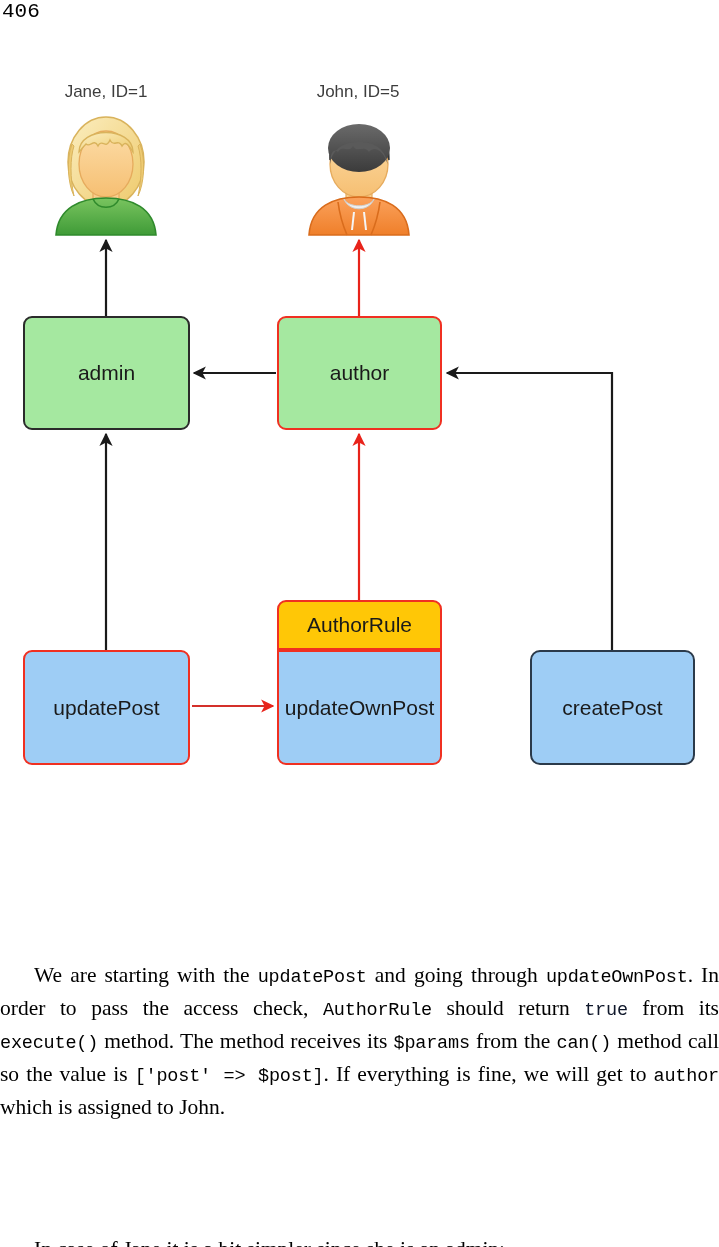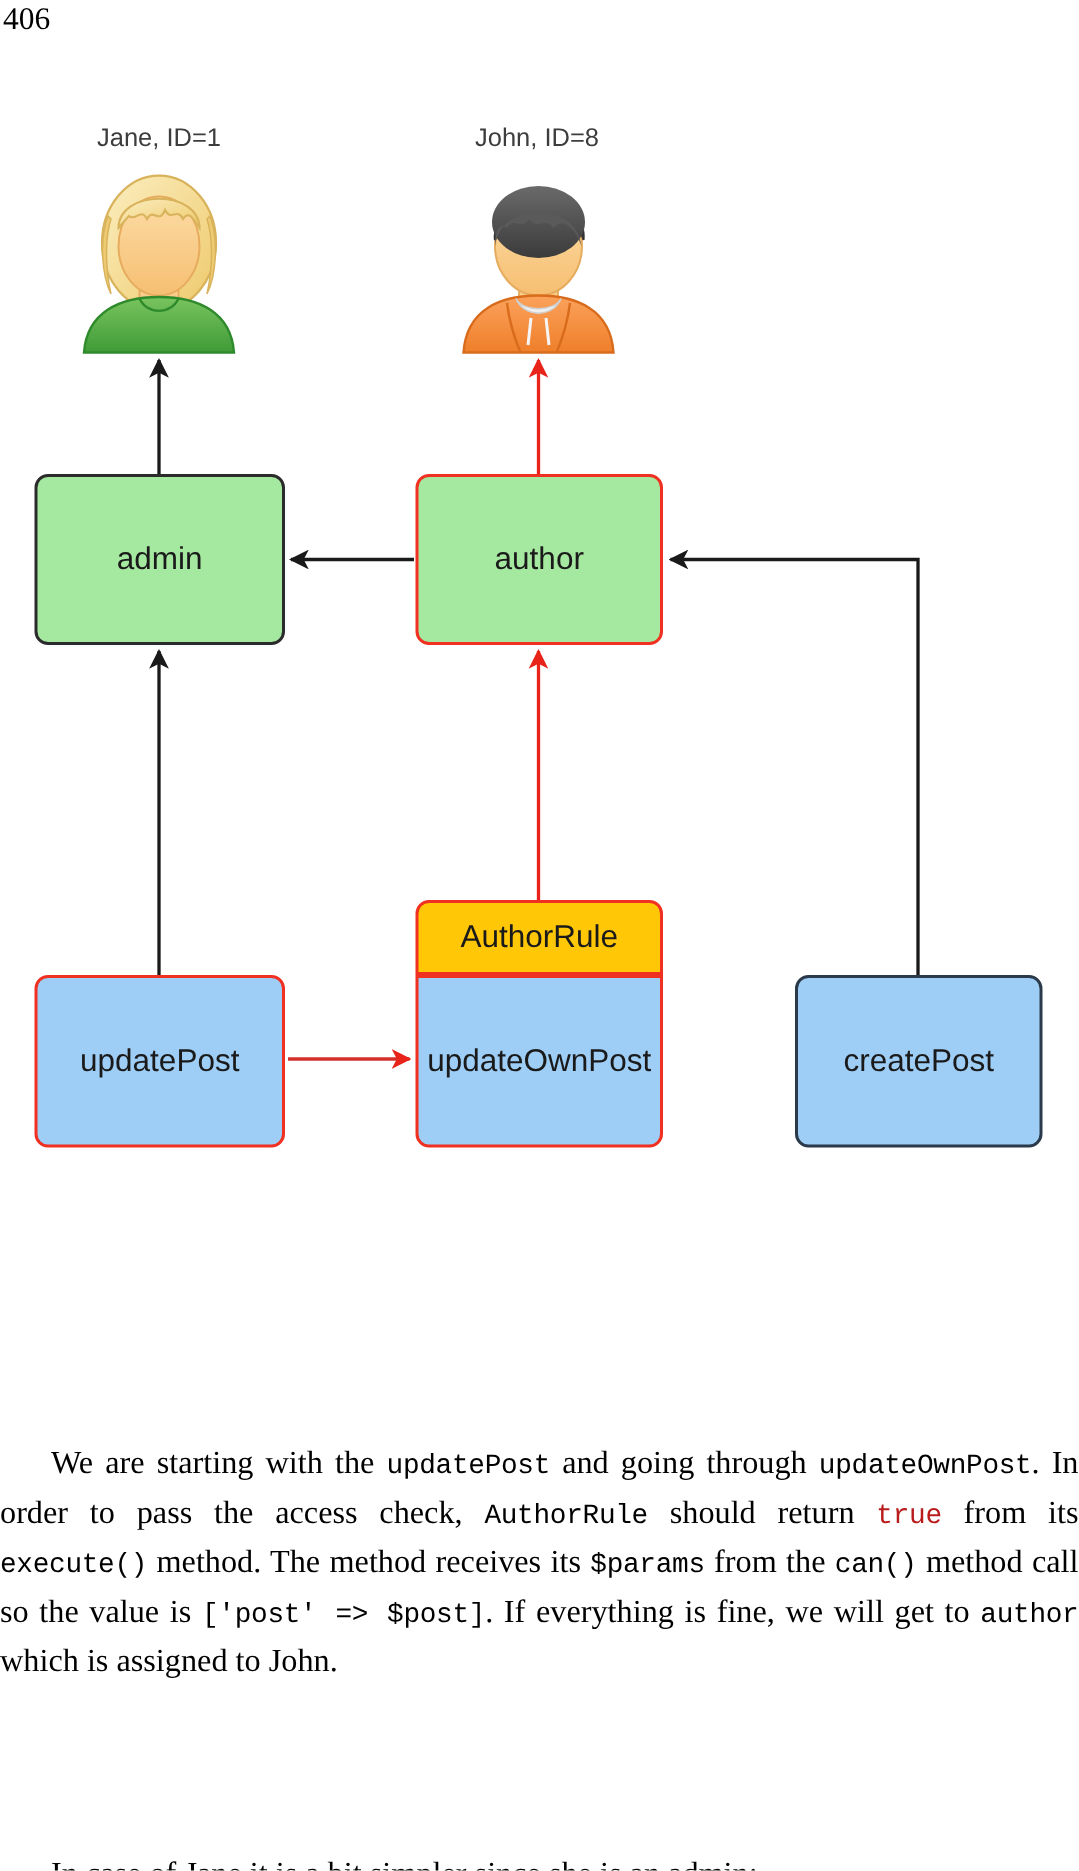--- a/index.html
+++ b/index.html
@@ -21,21 +21,21 @@
     position: absolute;
     top: 0px;
     left: 0px;
     width: 719px;
     height: 30px;
   }
   .page-header .folio {
     position: absolute;
     left: 2px;
     top: 0px;
-    font-family: Liberation Serif, serif;
+    font-family: Liberation Mono, monospace;
     font-size: 21px;
     letter-spacing: 0px;
   }
   .page-header .chapter-title {
     position: absolute;
     right: 2px;
     top: 0px;
     font-family: "Liberation Serif", serif;
     font-style: italic;
     font-size: 21px;
@@ -115,33 +115,33 @@
     color: #000000;
   }
   .body-text.p1 { top: 938px; }
   .body-text.p2 { top: 1212px; }
   .indent { display: inline-block; width: 34px; }
   code {
     font-family: "Liberation Mono", monospace;
     font-size: 18.5px;
     letter-spacing: -0.2px;
   }
-  code.blue { color: #b91c1c; }
+  code.blue { color: #0f172a; }
 </style>
 </head>
 <body>
 
 <div class="page-header">
   <span class="folio">406</span>
 </div>
 
 <div class="figure">
 
   <div class="actor-label" style="left:46px; top:22px; width:120px;">Jane, ID=1</div>
-  <div class="actor-label" style="left:298px; top:22px; width:120px;">John, ID=8</div>
+  <div class="actor-label" style="left:298px; top:22px; width:120px;">John, ID=5</div>
 
   <svg class="svg-layer" width="719" height="830" viewBox="0 0 719 830">
     <defs>
       <marker id="arrow-black" viewBox="0 0 10 10" refX="9" refY="5" markerWidth="6" markerHeight="6" orient="auto-start-reverse">
         <path d="M 0 0 L 10 5 L 0 10 L 2.6 5 z" fill="#1a1a1a"></path>
       </marker>
       <marker id="arrow-red" viewBox="0 0 10 10" refX="9" refY="5" markerWidth="6" markerHeight="6" orient="auto-start-reverse">
         <path d="M 0 0 L 10 5 L 0 10 L 2.6 5 z" fill="#e8231a"></path>
       </marker>
       <linearGradient id="janeHair" x1="0" y1="0" x2="1" y2="1">
@@ -234,21 +234,21 @@
   </div>
 
   <div class="node node-perm hl" style="left:23px; top:590px; width:167px; height:115px;">
     <span>updatePost</span>
   </div>
 
   <div class="node node-perm hl stacked" style="left:277px; top:590px; width:165px; height:115px;">
     <span>updateOwnPost</span>
   </div>
 
-  <div class="node node-perm" style="left:530px; top:590px; width:165px; height:115px;">
+  <div class="node node-perm" style="left:530px; top:590px; width:165px; height:115px;border-radius:10px;">
     <span>createPost</span>
   </div>
 </div>
 
 <p class="body-text p1">
   <span class="indent"></span><span>We are starting with the <code>updatePost</code> and going through <code>updateOwnPost</code>. In order to pass the access check, <code>AuthorRule</code> should return <code class="blue">true</code> from its <code>execute()</code> method. The method receives its <code>$params</code> from the <code>can()</code> method call so the value is <code>[<span class="magenta">'post'</span> =&gt; $post]</code>. If everything is fine, we will get to <code>author</code> which is assigned to John.</span>
 </p>
 
 <p class="body-text p2">
   <span class="indent"></span><span>In case of Jane it is a bit simpler since she is an admin:</span>

